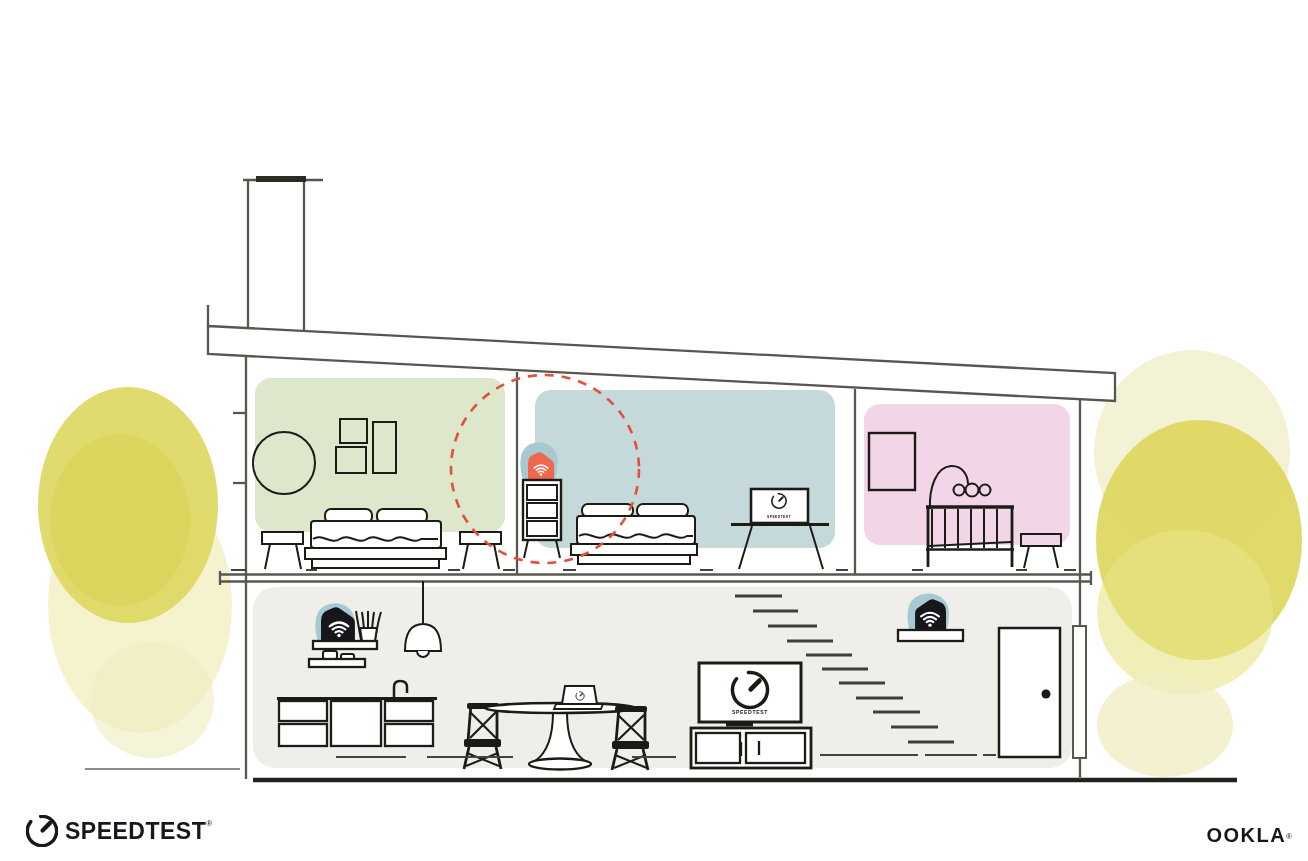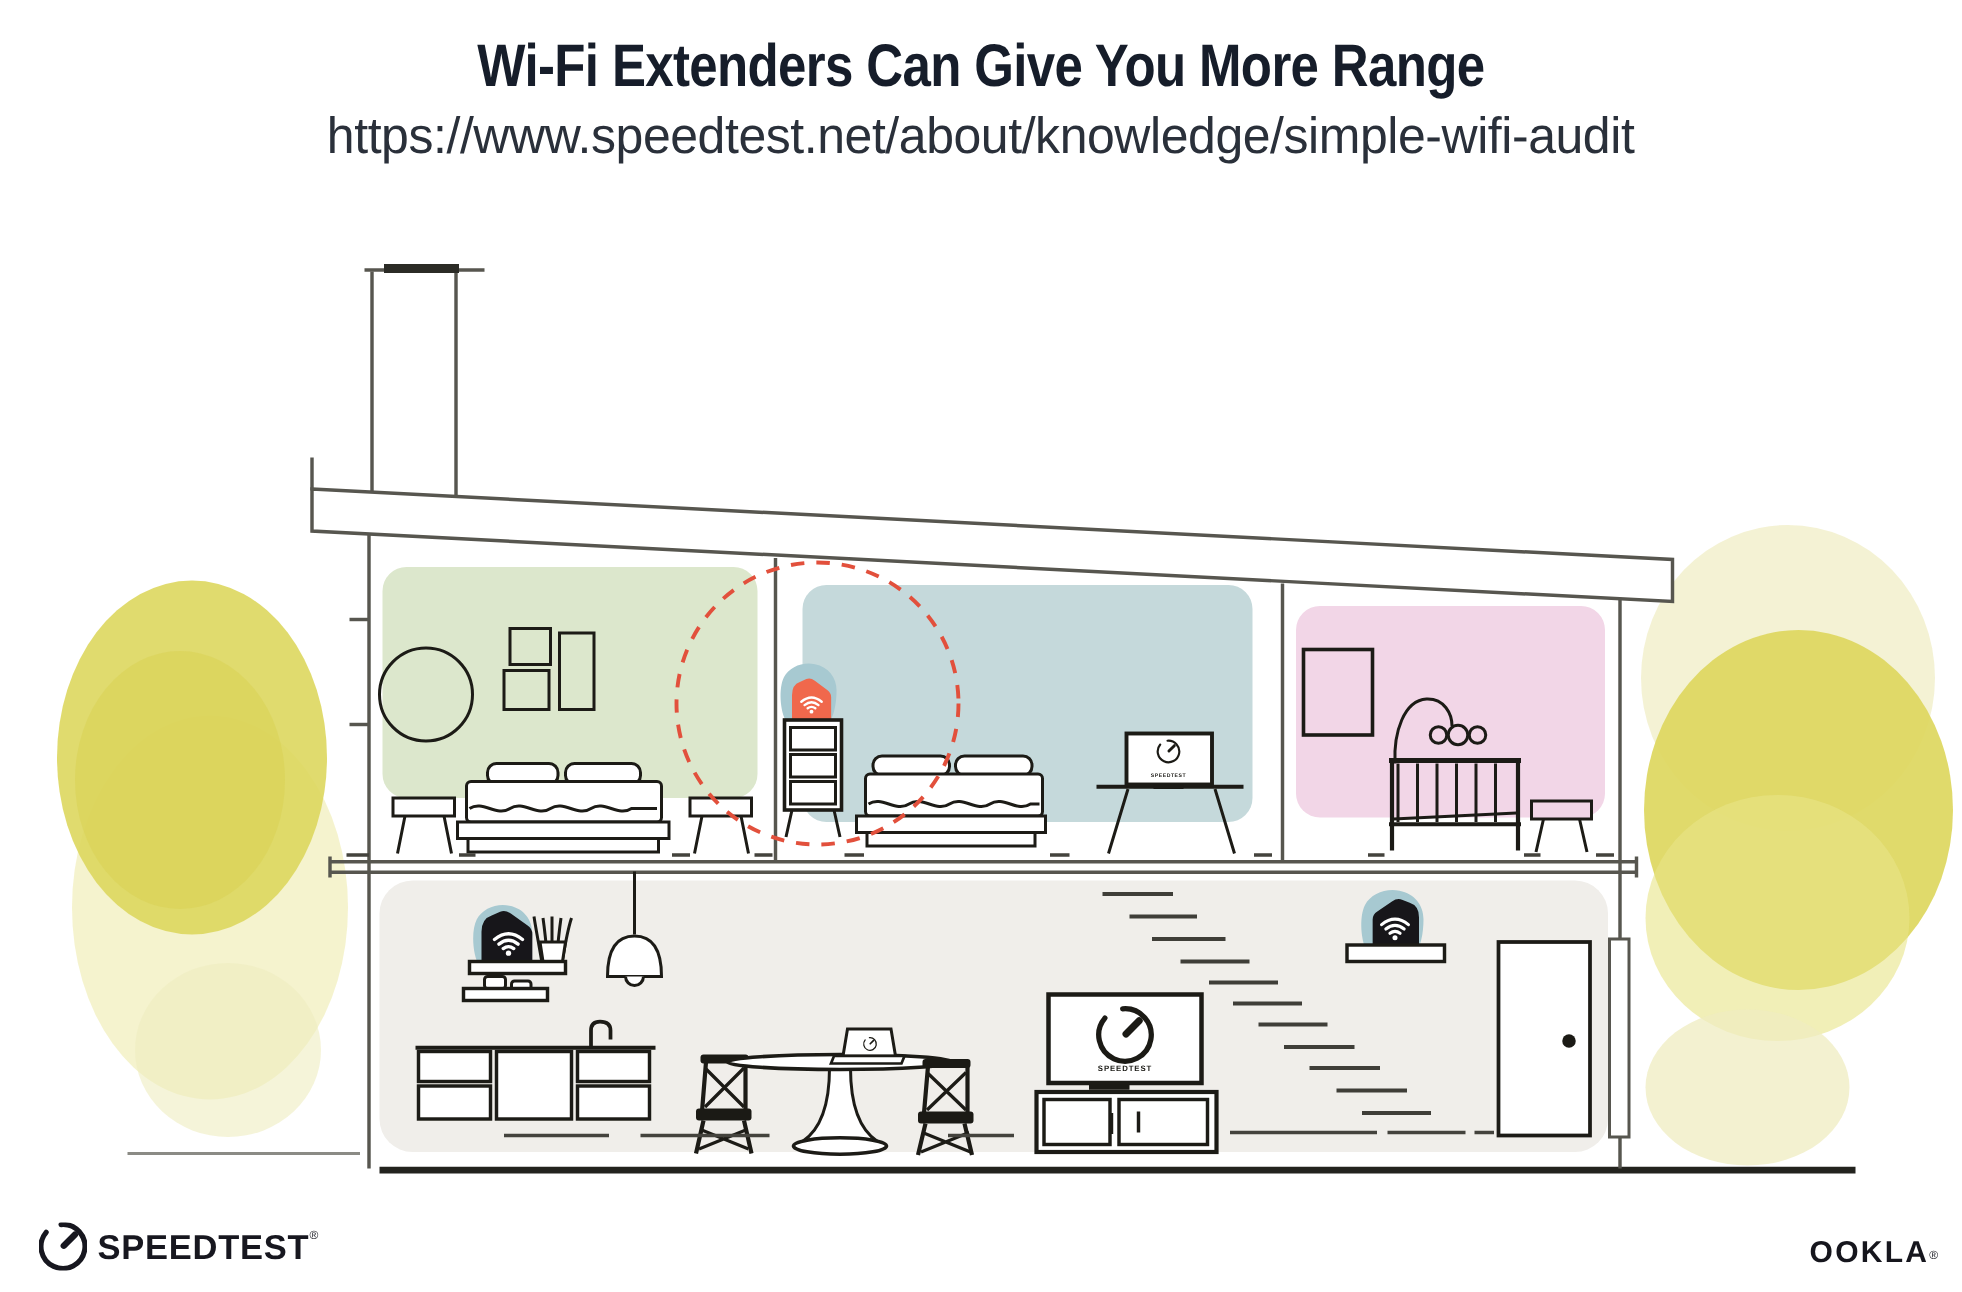--- a/index.html
+++ b/index.html
@@ -256,26 +256,20 @@
       </g>
       <rect x="1073" y="626" width="13" height="132" fill="#ffffff" stroke="#57564f" stroke-width="2"></rect>
     </g>
 
     <path stroke="#44433d" stroke-width="2.2" d="
       M231,570 H246 M306,570 H317 M448,570 H460 M503,570 H515 M563,570 H576 M700,570 H713
       M836,570 H848 M912,570 H923 M1016,570 H1027 M1064,570 H1076
       M336,757 H406 M427,757 H513 M632,757 H676 M820,755 H918 M925,755 H977 M983,755 H996"></path>
   </svg>
 
-  <div class="hdr" id="title">
-    <span>Wi-Fi Extenders Can Give You More Range</span>
-  </div>
-  <div class="hdr" id="subtitle">
-    <span>https://www.speedtest.net/about/knowledge/simple-wifi-audit</span>
-  </div>
 
   <div class="foot" id="foot-left">
     <svg width="32" height="32" viewBox="-12 -12 24 24">
       <g fill="none" stroke="#17171f" stroke-linecap="round">
         <path d="M -0.99,-10.95 A 11,11 0 1,1 -8.43,-7.07" stroke-width="2.6"></path>
         <line x1="0.4" y1="-0.4" x2="5.9" y2="-5.9" stroke-width="3.2"></line>
       </g>
     </svg>
     <div>
       <span class="wordmark">SPEEDTEST</span><span class="regmark">®</span>

